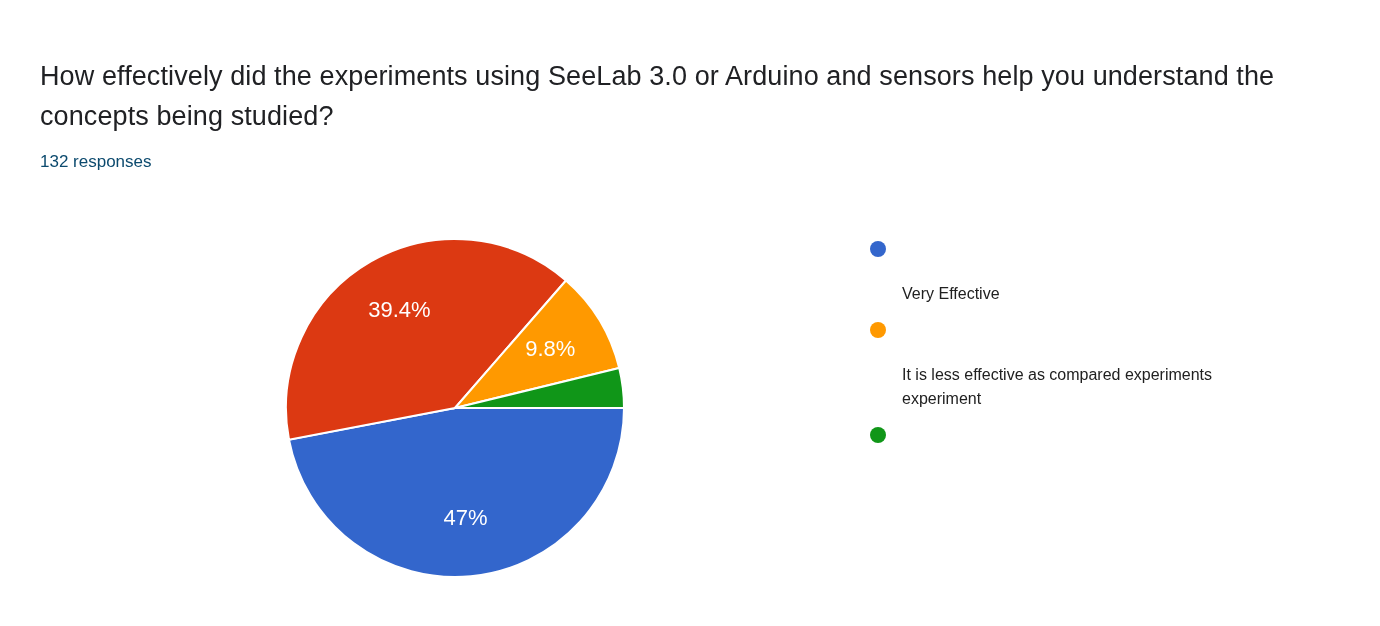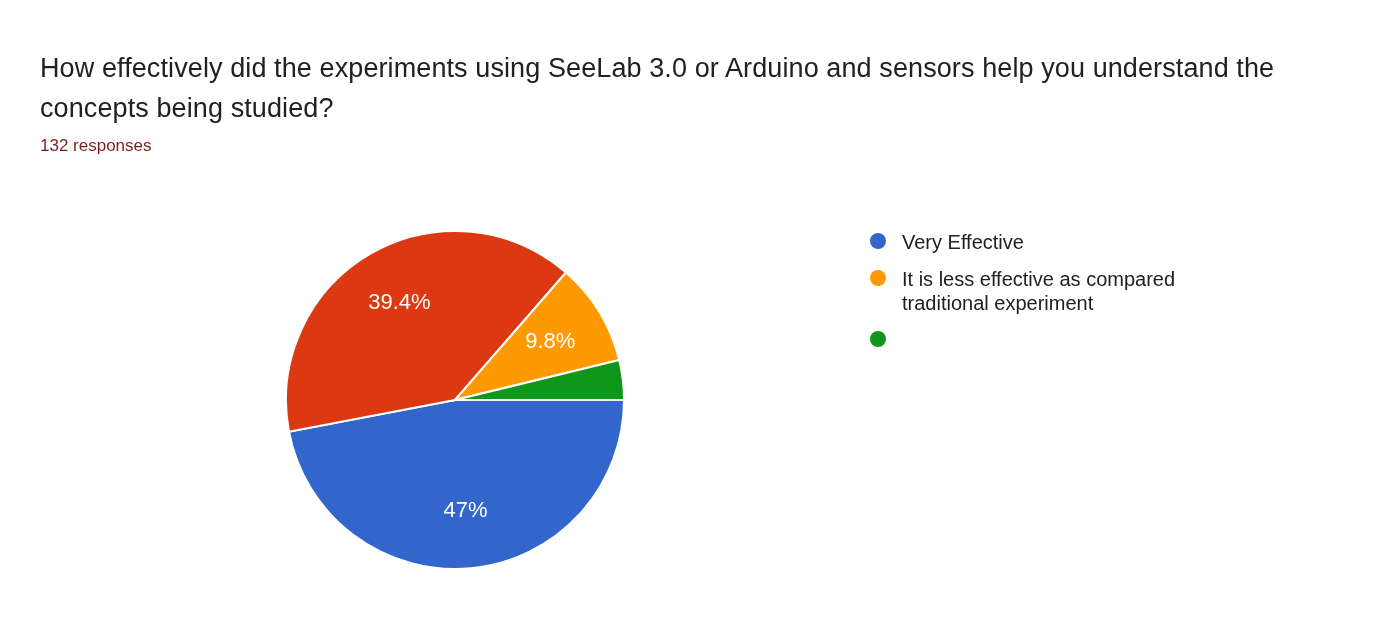--- a/index.html
+++ b/index.html
@@ -12,21 +12,21 @@
     width: 1380px;
     height: 626px;
     font-family: "Liberation Sans", "DejaVu Sans", sans-serif;
     color: #202124;
     overflow: hidden;
     position: relative;
   }
 
   #page {
     position: absolute;
-    left: 0; top: 8px;
+    left: 0; top: 16px;
     width: 1380px;
     height: 454px;
   }
 
   
   #header {
     position: absolute;
     left: 40px;
     top: 40px;
     width: 1320px;
@@ -40,22 +40,22 @@
     color: #202124;
     margin: 0;
     max-width: 1310px;
     white-space: pre-wrap;
   }
   #response-count {
     font-family: "Liberation Sans", "DejaVu Sans", sans-serif;
     font-size: 17px;
     font-weight: 400;
     line-height: 24px;
-    color: #7f1d1d;
-    margin-top: 6px;
+    color: #0c4a6e;
+    margin-top: 14px;
   }
 
   
   #chart-area {
     position: absolute;
     left: 0;
     top: 180px;
     width: 1380px;
     height: 446px;
   }
@@ -88,25 +88,26 @@
   }
   .legend-swatch {
     width: 16px;
     height: 16px;
     border-radius: 50%;
     flex: 0 0 16px;
     margin-top: 3px;
   }
   .legend-label {
     font-family: "Liberation Sans", "DejaVu Sans", sans-serif;
-    font-size: 20px;
+    font-size: 16px;
     line-height: 24px;
     color: #212121;
     margin-left: 16px;
     max-width: 330px;
+    margin-top: 44px;
   }
 </style>
 </head>
 <body>
 
 <div id="page">
 
   <div id="header">
     <div id="question-title">How effectively did the experiments using SeeLab 3.0 or Arduino and sensors help you understand the concepts being studied?</div>
     <div id="response-count">132 responses</div>
@@ -131,21 +132,21 @@
     <div id="legend">
 
       <div class="legend-item">
         <span class="legend-swatch" style="background: rgb(51, 102, 204);"></span>
         <span class="legend-label">Very Effective</span>
       </div>
 
 
       <div class="legend-item">
         <span class="legend-swatch" style="background: rgb(255, 153, 0);"></span>
-        <span class="legend-label">It is less effective as compared traditional experiment</span>
+        <span class="legend-label">It is less effective as compared experiments experiment</span>
       </div>
 
       <div class="legend-item">
         <span class="legend-swatch" style="background: rgb(16, 150, 24);"></span>
       </div>
 
     </div>
   </div>
 </div>
 

